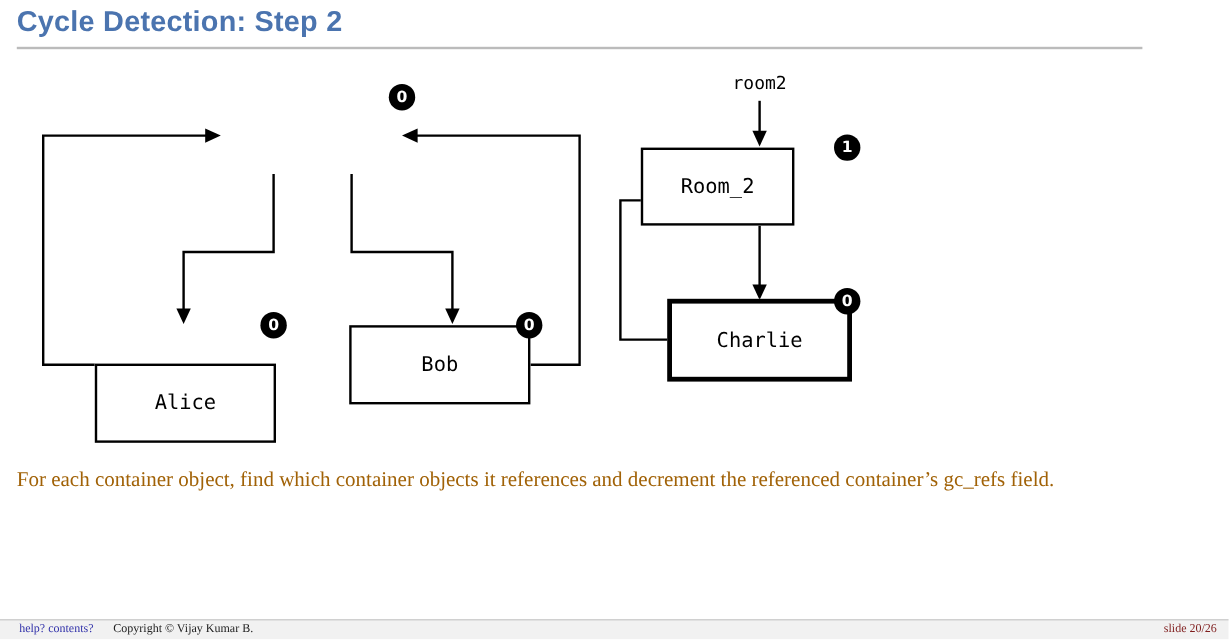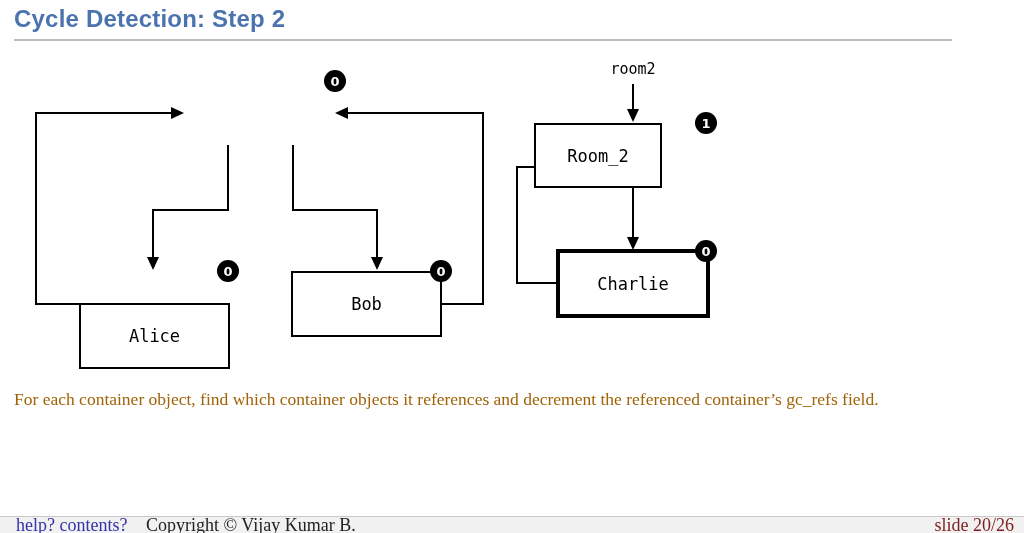--- a/index.html
+++ b/index.html
@@ -35,21 +35,21 @@
   }
   
   .note{
     position:absolute;left:14px;top:389px;width:980px;
     font-family:"Liberation Serif",serif;font-size:17.5px;color:#a16207;
   }
   
   .footer{
     position:absolute;left:0;bottom:0;width:1024px;height:16px;
     background:#f1f1f1;border-top:1px solid #c8c8c8;
-    font-family:"Liberation Serif",serif;font-size:18px;line-height:16px;
+    font-family:"Liberation Serif",serif;font-size:10px;line-height:16px;
   }
   .footer-left{position:absolute;left:16px;top:0;white-space:nowrap;}
   .footer-link{color:#3333aa;text-decoration:none;cursor:pointer;}
   .footer-copy{color:#222222;margin-left:14px;}
   .footer-right{position:absolute;right:10px;top:0;color:#7f1d1d;white-space:nowrap;}
 </style>
 </head>
 <body>
 
 <div id="stage">

